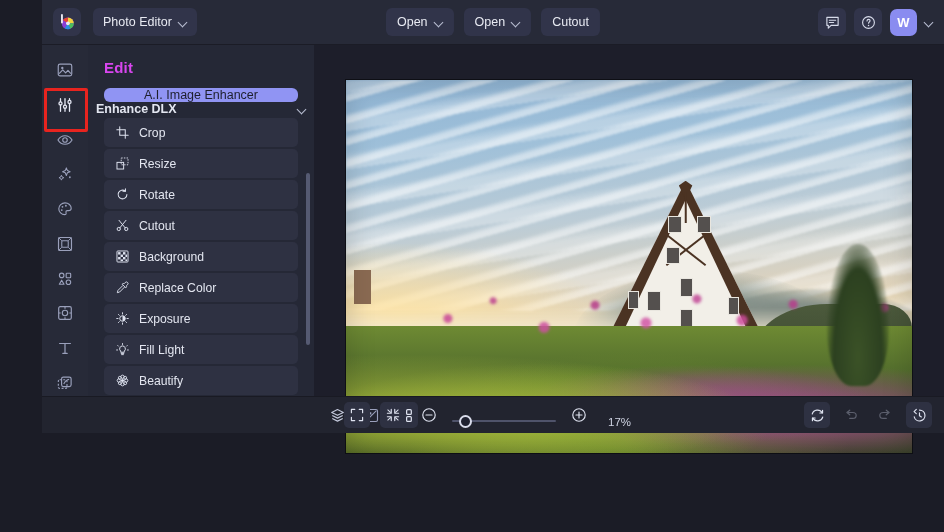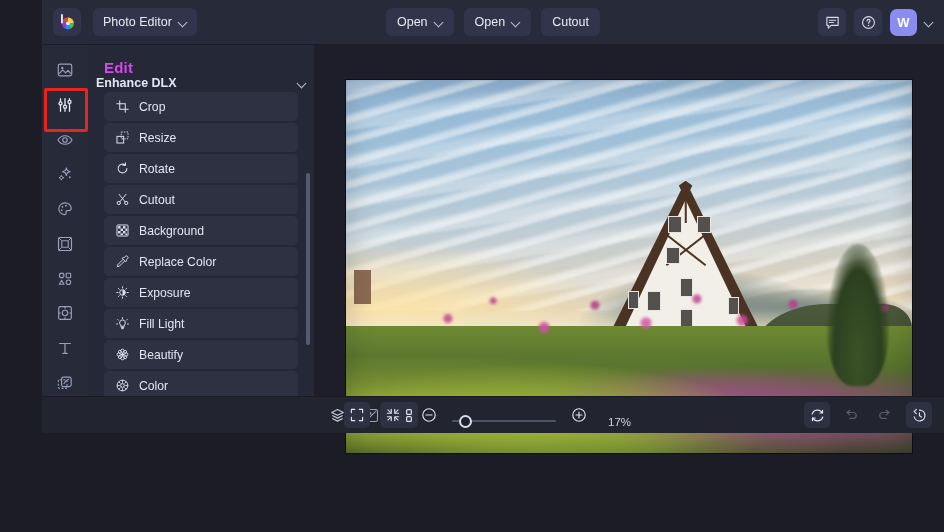--- a/index.html
+++ b/index.html
@@ -404,20 +404,21 @@
         <svg width="18" height="18" viewBox="0 0 20 20">
           <rect x="2.6" y="6.4" width="9.6" height="9.6" rx="1.4" fill="none" stroke="#9aa0bb" stroke-width="1.25" stroke-dasharray="2.2 1.8"></rect>
           <rect x="6.2" y="3.4" width="10.6" height="10.6" rx="2" fill="none" stroke="#9aa0bb" stroke-width="1.3"></rect>
           <path d="M8.6 11.2c1.6-3.4 3.6-5 6-5.2" fill="none" stroke="#9aa0bb" stroke-width="1.2"></path>
         </svg>
       </div>
     </div>
 
     <div class="panel">
       <div class="panel-title">Edit</div>
+      <button class="ai-btn">A.I. Image Enhancer</button>
 
       <div class="sec-gap"></div>
       <div class="section-head">
         <span>Enhance DLX</span>
         <span class="chev"></span>
       </div>
 
       <div class="tool-list">
         <div class="tool-item">
           <span class="ti">

